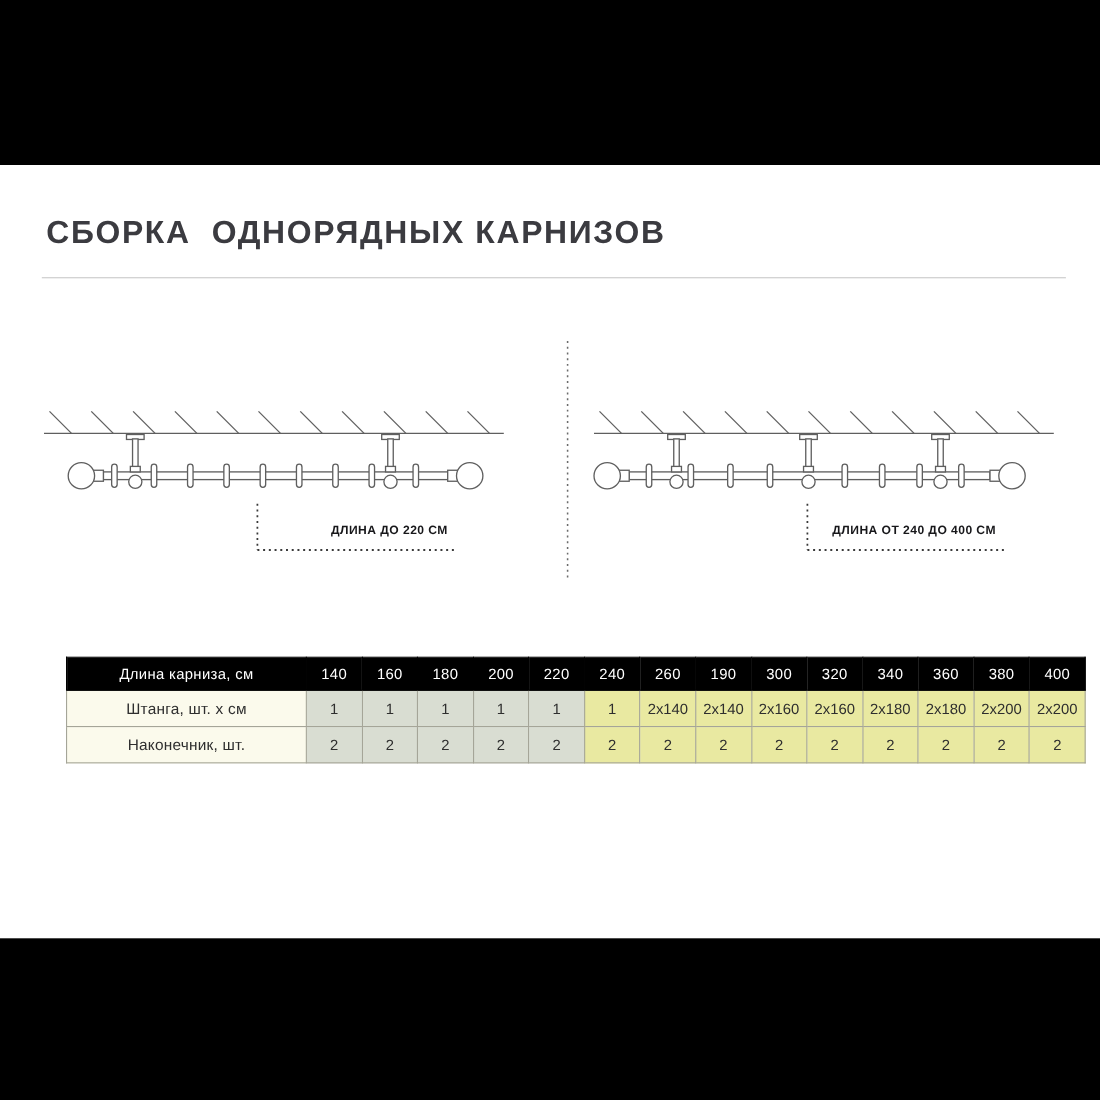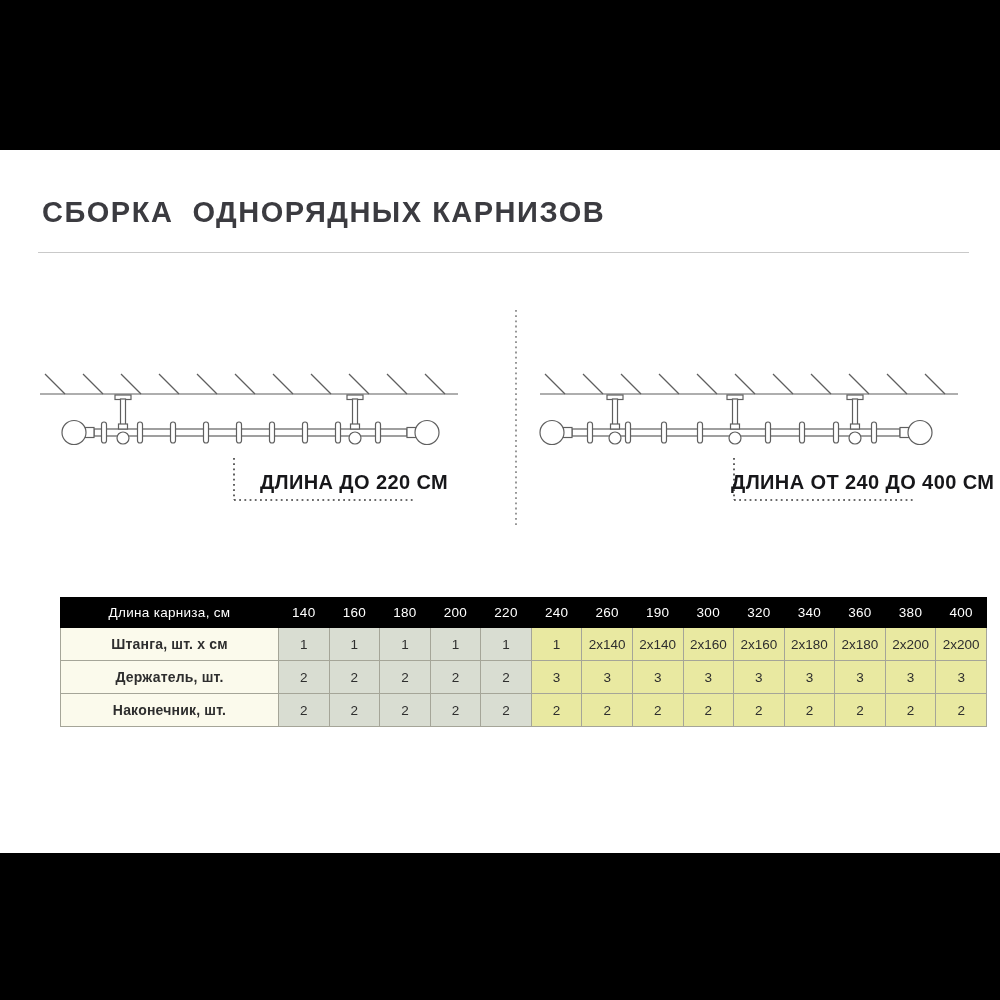--- a/index.html
+++ b/index.html
@@ -22,38 +22,38 @@
   }
 
   #diagram-svg { position:absolute; left:0; top:300px; width:1000px; height:250px; }
   .ln   { stroke:#5f5f5f; stroke-width:1.2; fill:none; }
   .shp  { stroke:#5f5f5f; stroke-width:1.2; fill:#ffffff; }
   .dot  { stroke:#3a3a3a; stroke-width:1.6; stroke-dasharray:1.8 3.4; fill:none; }
   .dotd { stroke:#6b6b6b; stroke-width:1.4; stroke-dasharray:1.8 3.4; fill:none; }
 
   .dim-label {
     position:absolute; top:474px; width:200px; text-align:center;
-    font-size:20px; font-weight:700; color:#17171a; letter-spacing:.4px;
+    font-size:11px; font-weight:700; color:#17171a; letter-spacing:.4px;
     line-height:17px; white-space:nowrap;
   }
   #dim-label-left  { left:254px; }
   #dim-label-right { left:731px; }
 
   #parts-table {
     position:absolute; left:60px; top:597px; width:927px;
     border-collapse:collapse; table-layout:fixed;
   }
   #parts-table th, #parts-table td { text-align:center; vertical-align:middle; }
   #parts-table thead th {
     background:var(--header-bg,#000); color:var(--header-text,#fff);
     font-weight:500; font-size:13.5px; height:30px; border:1px solid #000;
     letter-spacing:.3px;
   }
   #parts-table tbody th {
-    background:var(--label-bg,#fbfaec); font-weight:700; font-size:14px;
+    background:var(--label-bg,#fbfaec); font-weight:400; font-size:14px;
     color:#2e2e2e; border:1px solid #a5a598; height:33px; letter-spacing:.2px;
   }
   #parts-table td {
     font-size:13.5px; color:#2e2e2e; border:1px solid #a5a598;
   }
   #parts-table td.g1 { background:var(--g1,#d9ddd2); }
   #parts-table td.g2 { background:var(--g2,#e9e9a1); }
 </style>
 </head>
 <body>
@@ -200,37 +200,20 @@
           <td class="g2">2x140</td>
           <td class="g2">2x140</td>
           <td class="g2">2x160</td>
           <td class="g2">2x160</td>
           <td class="g2">2x180</td>
           <td class="g2">2x180</td>
           <td class="g2">2x200</td>
           <td class="g2">2x200</td>
         </tr>
         <tr>
-          <th>Держатель, шт.</th>
-          <td class="g1">2</td>
-          <td class="g1">2</td>
-          <td class="g1">2</td>
-          <td class="g1">2</td>
-          <td class="g1">2</td>
-          <td class="g2">3</td>
-          <td class="g2">3</td>
-          <td class="g2">3</td>
-          <td class="g2">3</td>
-          <td class="g2">3</td>
-          <td class="g2">3</td>
-          <td class="g2">3</td>
-          <td class="g2">3</td>
-          <td class="g2">3</td>
-        </tr>
-        <tr>
           <th>Наконечник, шт.</th>
           <td class="g1">2</td>
           <td class="g1">2</td>
           <td class="g1">2</td>
           <td class="g1">2</td>
           <td class="g1">2</td>
           <td class="g2">2</td>
           <td class="g2">2</td>
           <td class="g2">2</td>
           <td class="g2">2</td>

